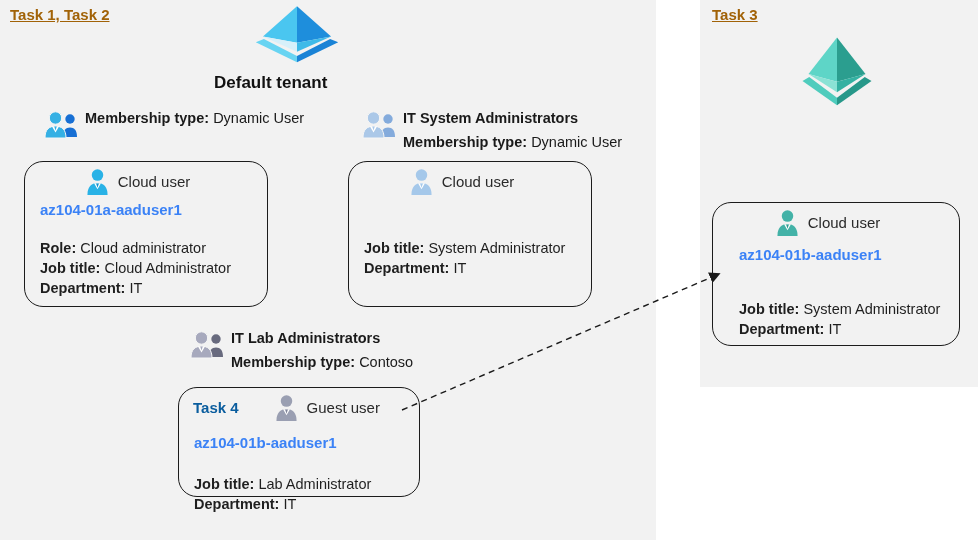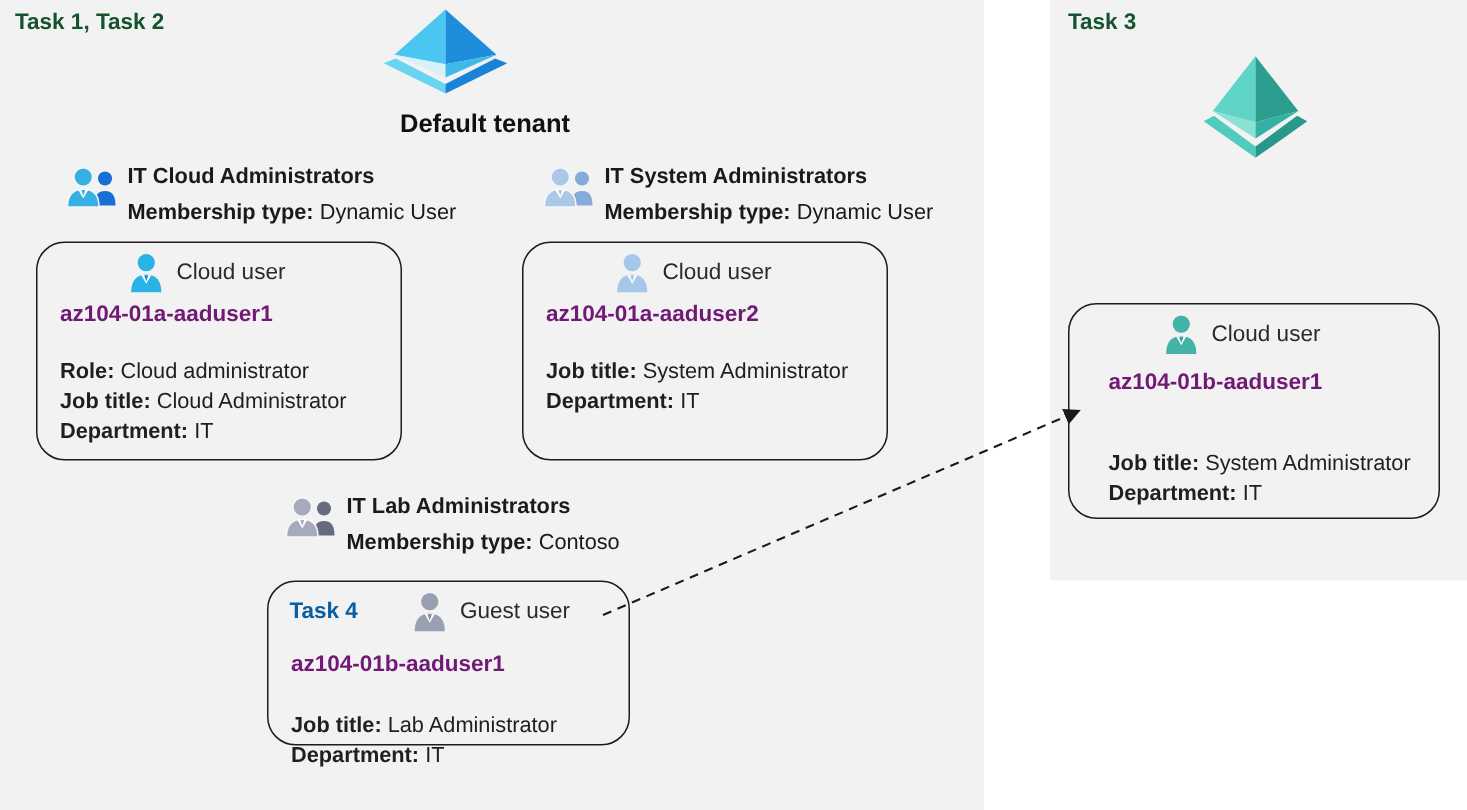--- a/index.html
+++ b/index.html
@@ -3,30 +3,30 @@
 <meta charset="utf-8">
 <style>
   * { margin:0; padding:0; box-sizing:border-box; }
   body { font-family:"Liberation Sans", sans-serif; background:#ffffff; }
   #stage { position:relative; width:978px; height:540px; background:#ffffff; overflow:hidden; }
 
   .panel { position:absolute; background:#f2f2f2; }
   #panel-left  { left:0; top:0; width:656px; height:540px; }
   #panel-right { left:700px; top:0; width:278px; height:387px; }
 
-  .task-label { position:absolute; font-size:15px; font-weight:bold; color:#14532d; }
+  .task-label { position:absolute; font-size:15px; font-weight:bold; color:#a16207;text-decoration:underline; }
   #task12 { left:10px; top:6px; }
   #task3  { left:712px; top:6px; }
 
   .tenant-icon { position:absolute; }
   #tenant-icon-default { left:254px; top:5px; width:86px; height:58px; }
   #tenant-icon-new     { left:801px; top:36px; width:72px; height:70px; }
 
   .tenant-name { position:absolute; font-size:17px; font-weight:bold; color:#111;
-                 text-align:right; line-height:29px; }
+                 text-align:left; line-height:29px; }
   #tenant-name-default { left:214px; top:68px; width:166px; }
   #tenant-name-new     { left:743px; top:120px; width:190px; }
 
   .group { position:absolute; }
   .group-icon { position:absolute; left:0; top:4px; width:34px; height:30px; }
   .group-text { position:absolute; left:41px; top:0; width:300px;
                 font-size:14.5px; line-height:24px; color:#1a1a1a; white-space:nowrap; }
   .group-name { font-weight:bold; }
   .b { font-weight:bold; }
   #group-cloud  { left:44px;  top:106px; }
@@ -40,21 +40,21 @@
   #card-4 { left:712px; top:202px; width:248px; height:144px; }
 
   .card-header { position:absolute; top:6px; left:0; right:16px; display:flex;
                  align-items:center; justify-content:center; gap:9px;
                  font-size:15px; color:#2a2a2a;text-align:right; }
   .card-header.guest { justify-content:flex-start; padding-left:14px; }
   .card-header.guest .user-icon { margin-left:27px; }
   .user-icon { width:23px; height:27px; flex:0 0 auto; }
   .task-inline { font-size:15px; font-weight:bold; color:#0a5d9e; }
 
-  .card-name { position:absolute; left:15px; font-size:15px; font-weight:bold; color:#701a75;
+  .card-name { position:absolute; left:15px; font-size:15px; font-weight:bold; color:#3b82f6;
                white-space:nowrap; }
   .card-details { position:absolute; left:15px; font-size:14.5px; line-height:20px;
                   color:#1f1f1f; white-space:nowrap; }
   #card-1 .card-name { top:39px; }  #card-1 .card-details { top:76px; }
   #card-2 .card-name { top:39px; }  #card-2 .card-details { top:76px; }
   #card-3 .card-name { top:46px; }  #card-3 .card-details { top:86px; }
   #card-4 .card-name { top:43px; left:26px; }  #card-4 .card-details { top:96px; left:26px; }
 
   #arrow-overlay { position:absolute; left:0; top:0; width:978px; height:540px;
                    pointer-events:none; }
@@ -86,21 +86,20 @@
       <svg width="34" height="30" viewBox="0 0 34 30">
         <circle cx="26" cy="9" r="4.7" fill="#176fd4"></circle>
         <path d="M19,27 C19,20 21.6,17.4 26,17.4 C30.4,17.4 33,20 33,27 Z" fill="#176fd4"></path>
         <circle cx="11.5" cy="8" r="6.2" fill="#35b0e4" stroke="#f6f6f6" stroke-width="1"></circle>
         <path d="M1,28 C1,19.5 5,16.2 11.5,16.2 C18,16.2 22,19.5 22,28 Z" fill="#35b0e4" stroke="#f6f6f6" stroke-width="1"></path>
         <polygon points="8,16.4 15,16.4 11.5,22.4" fill="#ffffff"></polygon>
         <polygon points="10.2,16.6 12.8,16.6 11.5,20.6" fill="#35b0e4"></polygon>
       </svg>
     </span>
     <div class="group-text">
-      <div class="group-name">IT Cloud Administrators</div>
       <div><span class="b">Membership type:</span> <span>Dynamic User</span></div>
     </div>
   </div>
 
   <div id="group-system" class="group">
     <span class="group-icon">
       <svg width="34" height="30" viewBox="0 0 34 30">
         <circle cx="26" cy="9" r="4.7" fill="#84abdc"></circle>
         <path d="M19,27 C19,20 21.6,17.4 26,17.4 C30.4,17.4 33,20 33,27 Z" fill="#84abdc"></path>
         <circle cx="11.5" cy="8" r="6.2" fill="#abc8e8" stroke="#f6f6f6" stroke-width="1"></circle>
@@ -157,21 +156,20 @@
       <span class="user-icon">
         <svg width="23" height="27" viewBox="0 0 24 28">
           <circle cx="12" cy="7.3" r="6" fill="#a5c8ea"></circle>
           <path d="M1.5,28 C1.5,19.8 5.3,15.6 12,15.6 C18.7,15.6 22.5,19.8 22.5,28 Z" fill="#a5c8ea"></path>
           <polygon points="8.4,15.8 15.6,15.8 12,22" fill="#ffffff"></polygon>
           <polygon points="10.5,16 13.5,16 12,20.4" fill="#a5c8ea"></polygon>
         </svg>
       </span>
       <span>Cloud user</span>
     </div>
-    <div class="card-name">az104-01a-aaduser2</div>
     <div class="card-details">
       <div><span class="b">Job title:</span> <span>System Administrator</span></div>
       <div><span class="b">Department:</span> <span>IT</span></div>
     </div>
   </div>
 
   <div id="card-3" class="card">
     <div class="card-header guest">
       <span class="task-inline">Task 4</span>
       <span class="user-icon">

